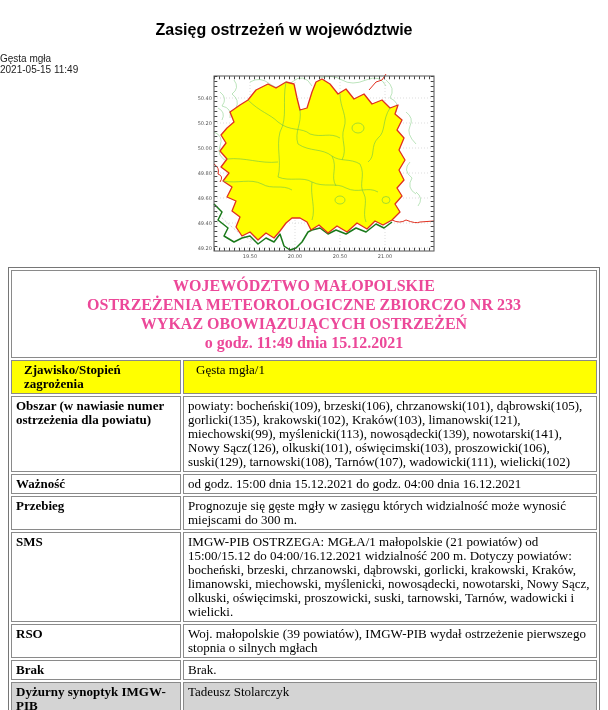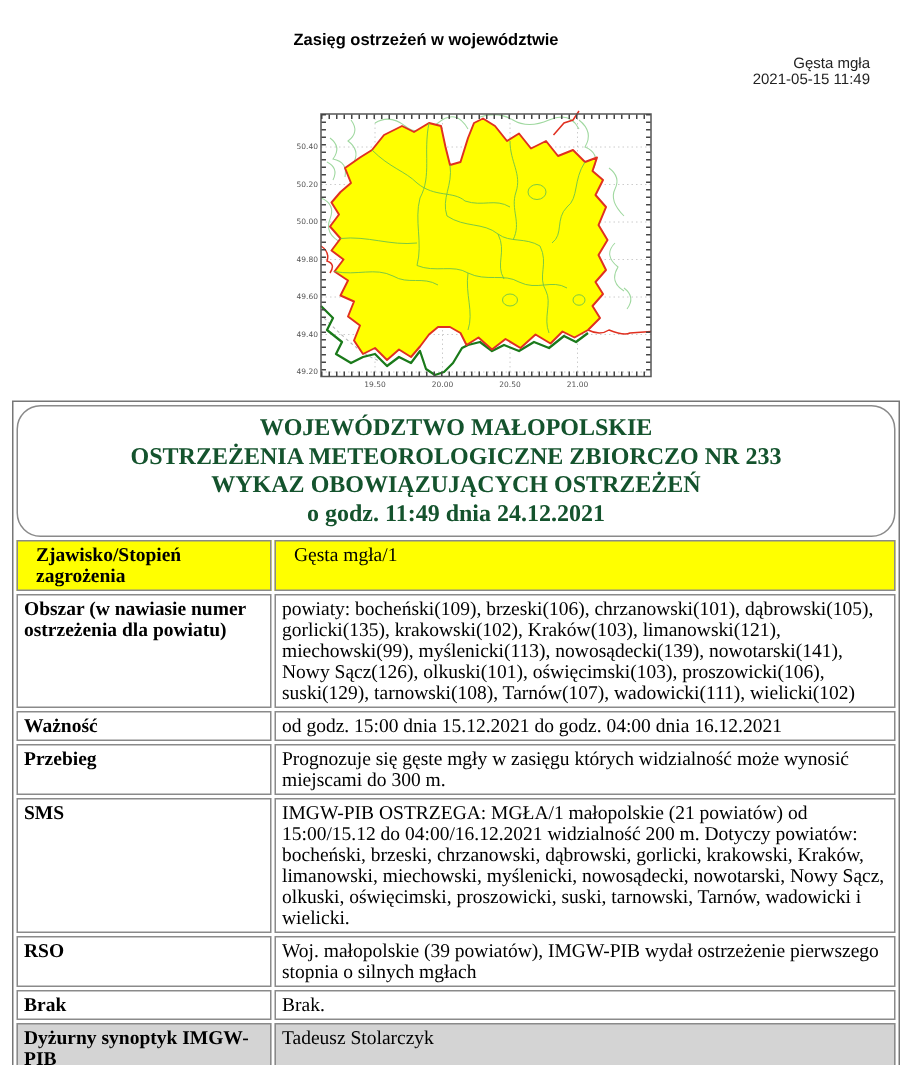--- a/index.html
+++ b/index.html
@@ -1,30 +1,30 @@
 <!DOCTYPE html>
 <html lang="pl"><head>
 <meta charset="utf-8">
 <style>
   html,body{margin:0;padding:0;background:#fff;}
   .page{position:relative;width:608px;height:710px;background:#fff;overflow:hidden;
         font-family:"Liberation Serif","DejaVu Serif",serif;}
   .page-title{position:absolute;top:21px;left:0;width:568px;text-align:center;
         font-family:"Liberation Sans","DejaVu Sans",sans-serif;
-        font-size:11px;font-weight:bold;color:#000;}
-  .map-caption{position:absolute;top:37px;left:0;width:580px;text-align:right;
+        font-size:16px;font-weight:bold;color:#000;}
+  .map-caption{position:absolute;top:53px;left:0;width:580px;text-align:left;
         font-family:"Liberation Sans","DejaVu Sans",sans-serif;
         font-size:10px;line-height:11px;color:#222;}
   .map-figure{position:absolute;left:190px;top:72px;width:252px;height:192px;}
   .axis-label{font-family:"DejaVu Sans",sans-serif;font-size:5px;fill:#555;}
   .warning-table{position:absolute;top:267px;left:8px;width:592px;
         border:1px solid #767676;border-collapse:separate;border-spacing:2px;
         font-size:13px;line-height:14px;color:#000;}
   .warning-table td{border:1px solid #8a8a8a;padding:2px 4px;vertical-align:top;background:#fff;}
-  td.hdr{text-align:center;color:#14532d;font-weight:bold;font-size:16px;line-height:19px;padding:5px 4px;border-radius:16px;}
+  td.hdr{text-align:center;color:#ec4899;font-weight:bold;font-size:16px;line-height:19px;padding:5px 4px;}
   td.lbl{width:152px;font-weight:bold;}
   tr.row-yellow td{background:#ffff00;padding-left:12px;}
   tr.row-gray td{background:#d4d4d4;}
 </style>
 </head>
 <body>
 
 <div class="page">
 
   <div class="page-title">Zasięg ostrzeżeń w województwie</div>
@@ -131,21 +131,21 @@
     </svg>
   </div>
 
   <table class="warning-table">
     <tbody>
         <tr>
       <td class="hdr" colspan="2">
         <div>WOJEWÓDZTWO MAŁOPOLSKIE</div>
         <div>OSTRZEŻENIA METEOROLOGICZNE ZBIORCZO NR 233</div>
         <div>WYKAZ OBOWIĄZUJĄCYCH OSTRZEŻEŃ</div>
-        <div>o godz. 11:49 dnia 24.12.2021</div>
+        <div>o godz. 11:49 dnia 15.12.2021</div>
       </td>
     </tr>
     <tr class="row-yellow">
       <td class="lbl">Zjawisko/Stopień zagrożenia</td>
       <td>Gęsta mgła/1</td>
     </tr>
     <tr>
       <td class="lbl">Obszar (w nawiasie numer ostrzeżenia dla powiatu)</td>
       <td>powiaty: bocheński(109), brzeski(106), chrzanowski(101), dąbrowski(105), gorlicki(135), krakowski(102), Kraków(103), limanowski(121), miechowski(99), myślenicki(113), nowosądecki(139), nowotarski(141), Nowy Sącz(126), olkuski(101), oświęcimski(103), proszowicki(106), suski(129), tarnowski(108), Tarnów(107), wadowicki(111), wielicki(102)</td>
     </tr>

